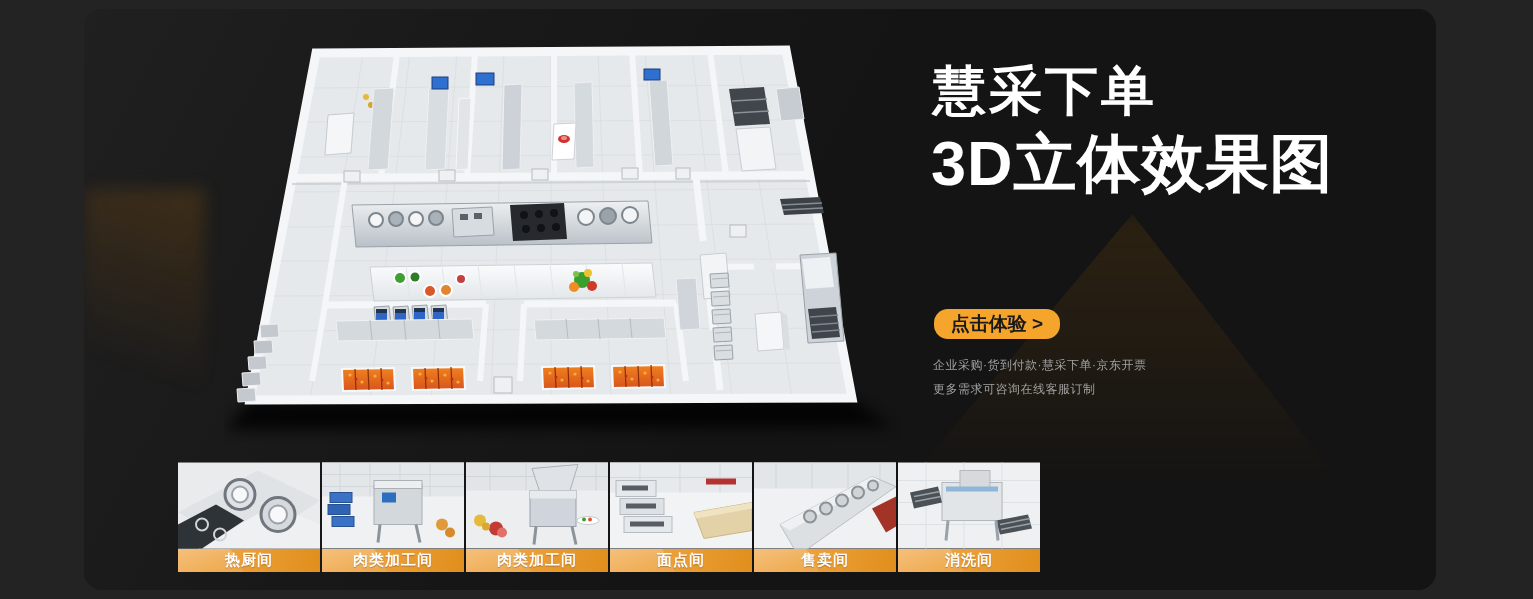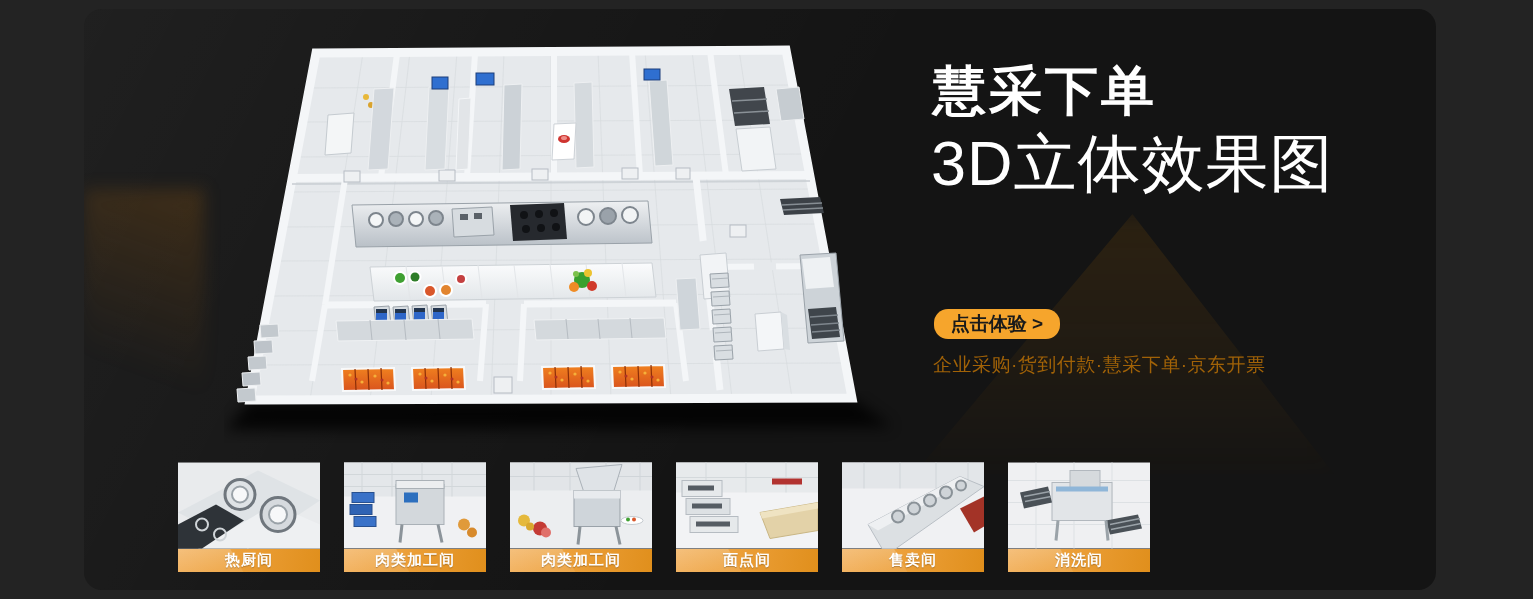--- a/index.html
+++ b/index.html
@@ -28,37 +28,37 @@
     filter:blur(8px);pointer-events:none;
   }
   .floorplan{position:absolute;left:140px;top:20px;width:700px;height:420px;}
 
   .hero-title1{
     position:absolute;left:849px;top:52px;
     font-size:53px;font-weight:800;color:#ffffff;letter-spacing:3px;line-height:1.15;
   }
   .hero-title2{
     position:absolute;left:847px;top:118px;
-    font-size:63px;font-weight:400;color:#ffffff;letter-spacing:1px;line-height:1.15;
+    font-size:63px;font-weight:700;color:#ffffff;letter-spacing:1px;line-height:1.15;
   }
   .hero-subtitle{
     position:absolute;left:849px;top:235px;
     font-size:40px;font-weight:800;color:#F7A11C;letter-spacing:3px;
   }
   .cta-button{
     position:absolute;left:850px;top:300px;width:126px;height:30px;
     background:#F6A52C;border:none;border-radius:14px;cursor:pointer;
     display:flex;align-items:center;justify-content:center;
     font-size:19px;font-weight:700;color:#1a1a1a;
     font-family:"Liberation Sans","DejaVu Sans",sans-serif;
   }
-  .hero-info{position:absolute;left:849px;top:344px;font-size:19px;color:#a16207;line-height:24px;letter-spacing:0.5px;}
+  .hero-info{position:absolute;left:849px;top:344px;font-size:12px;color:#a3a3a3;line-height:24px;letter-spacing:0.5px;}
   .hero-info div{white-space:nowrap;}
 
-  .gallery{position:absolute;left:94px;top:453px;display:flex;gap:24px;}
+  .gallery{position:absolute;left:94px;top:453px;display:flex;gap:2px;}
   .thumb{
     width:142px;height:110px;position:relative;background:#0c0c0c;
     display:flex;flex-direction:column;cursor:pointer;
   }
   .thumb svg{width:142px;height:87px;display:block;}
   .thumb-label{
     height:23px;position:relative;overflow:hidden;
     background:linear-gradient(100deg,#F2AE57 0%,#EC9F38 45%,#E08F1C 100%);
     display:flex;align-items:center;justify-content:center;
   }
@@ -279,20 +279,21 @@
       <polygon points="18,344 36,343 37,356 19,357" fill="#bdc3c9" stroke="#eef0f2"></polygon>
       <polygon points="13,360 31,359 32,372 14,373" fill="#c3c9ce" stroke="#eef0f2"></polygon>
     </g>
   </svg>
 
   <div class="hero-title1">慧采下单</div>
   <div class="hero-title2">3D立体效果图</div>
   <button class="cta-button">点击体验 &gt;</button>
   <div class="hero-info">
     <div>企业采购·货到付款·慧采下单·京东开票</div>
+    <div>更多需求可咨询在线客服订制</div>
   </div>
 
   <div class="gallery">
 
     <div class="thumb">
       <svg viewBox="0 0 142 86">
         <rect width="142" height="86" fill="#e9ebed"></rect>
         <polygon points="0,50 80,8 142,38 70,86" fill="#dfe3e6"></polygon>
         <polygon points="20,86 96,42 142,62 142,86" fill="#eef0f2"></polygon>
         <circle cx="62" cy="32" r="15" fill="#dfe3e6" stroke="#6f767d" stroke-width="3"></circle>

